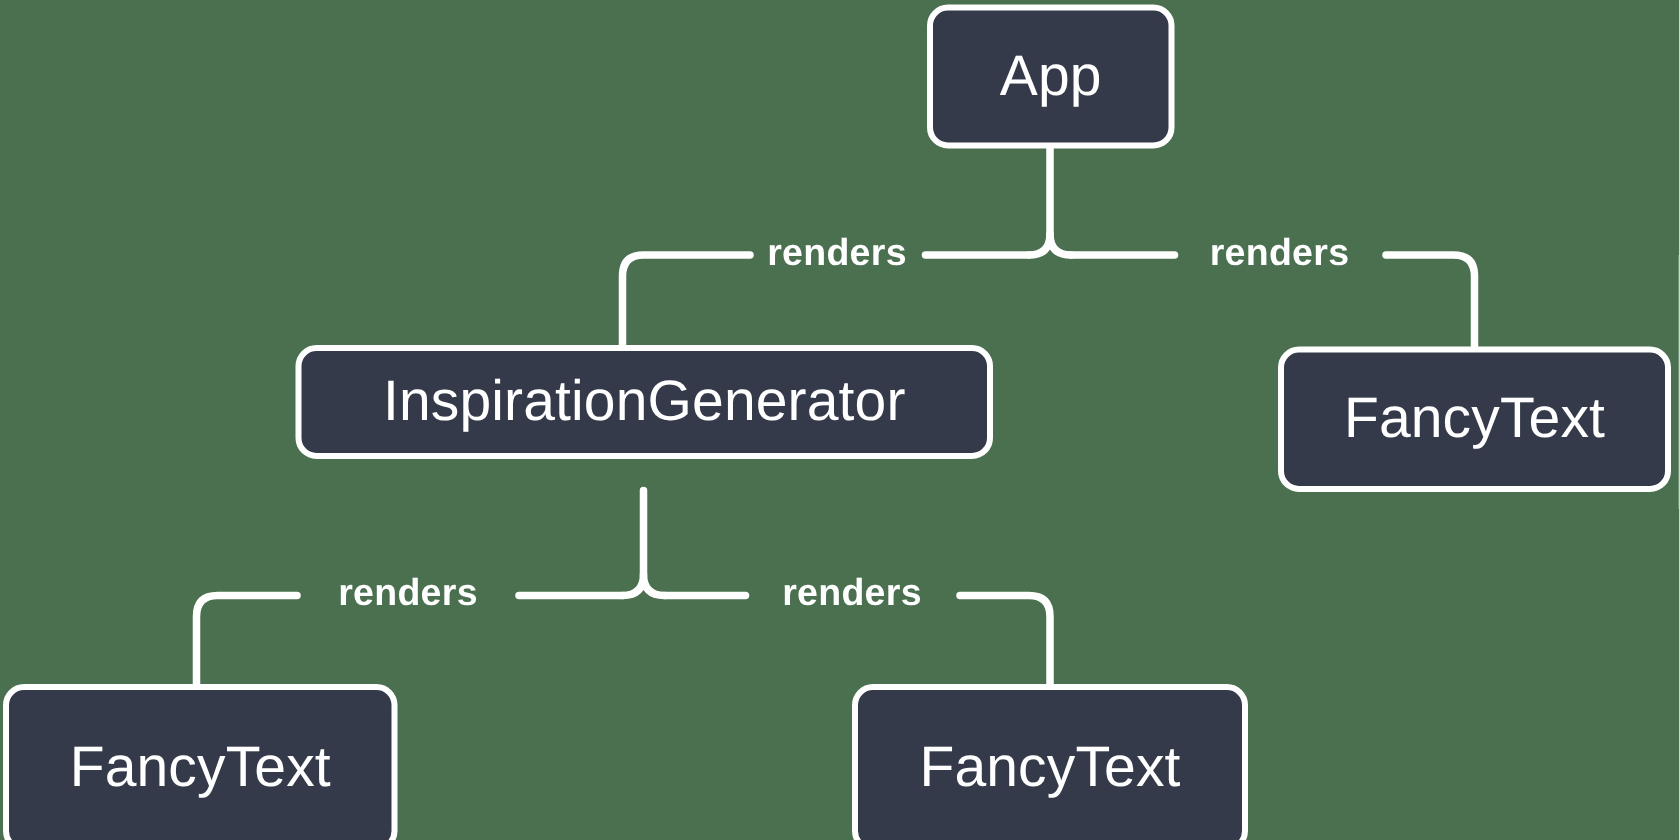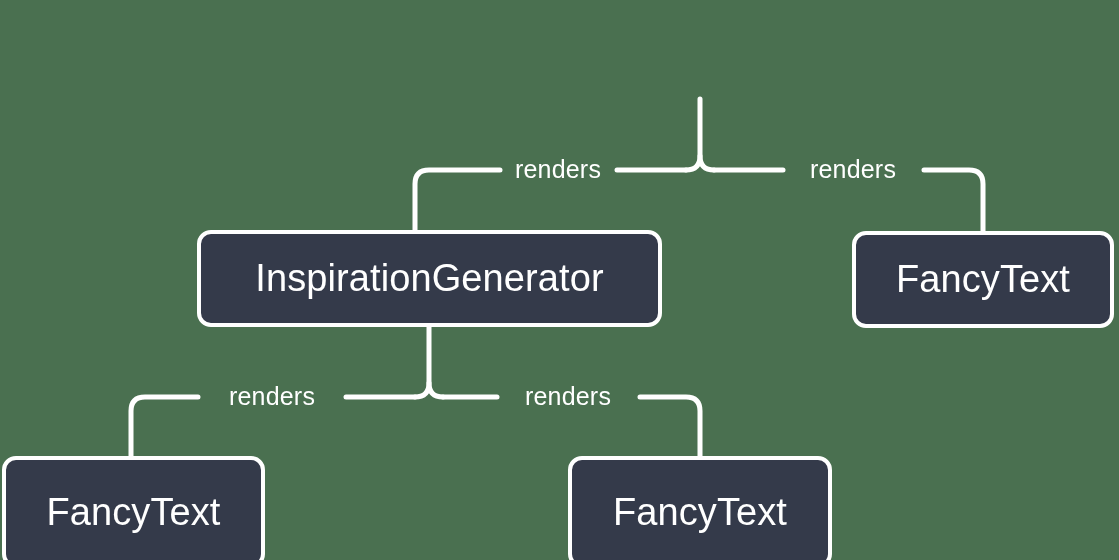--- a/index.html
+++ b/index.html
@@ -39,21 +39,21 @@
     color: #ffffff;
     font-size: 38px;
     font-weight: 400;
     letter-spacing: 0.1px;
     white-space: nowrap;
   }
   .edge-label {
     position: absolute;
     color: #ffffff;
     font-size: 25px;
-    font-weight: 400;
+    font-weight: 700;
     letter-spacing: 0.2px;
     white-space: nowrap;
     transform: translate(-50%, -50%);
     text-align: right;
   }
 </style>
 </head>
 <body>
 
 <div id="stage">
@@ -75,22 +75,25 @@
 
       <path d="M 415 397 L 346 397"></path>
       <path d="M 198 397 L 145 397 Q 131 397 131 411 L 131 456"></path>
 
       <path d="M 443 397 L 497 397"></path>
       <path d="M 640 397 L 686 397 Q 700 397 700 411 L 700 456"></path>
 
     </g>
   </svg>
 
+  <div class="node" style="left:618px; top:3px; width:165px; height:96px;">
+    <span>App</span>
+  </div>
 
-  <div class="node" style="left:197px; top:230px; width:465px; height:97px;">
+  <div class="node" style="left:197px; top:230px; width:465px; height:76px;">
     <span>InspirationGenerator</span>
   </div>
 
   <div class="node" style="left:852px; top:231px; width:262px; height:97px;">
     <span>FancyText</span>
   </div>
 
   <div class="node" style="left:2px; top:456px; width:263px; height:112px;">
     <span>FancyText</span>
   </div>

